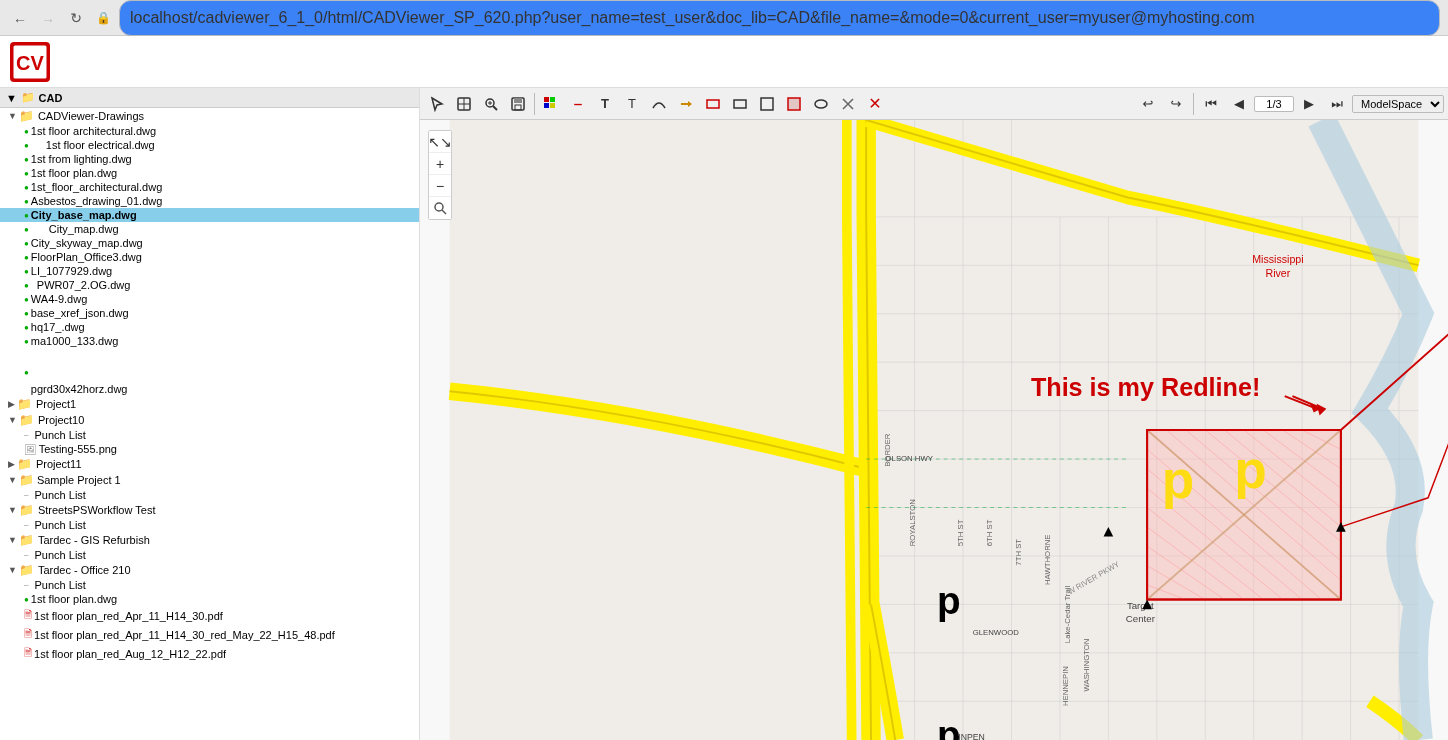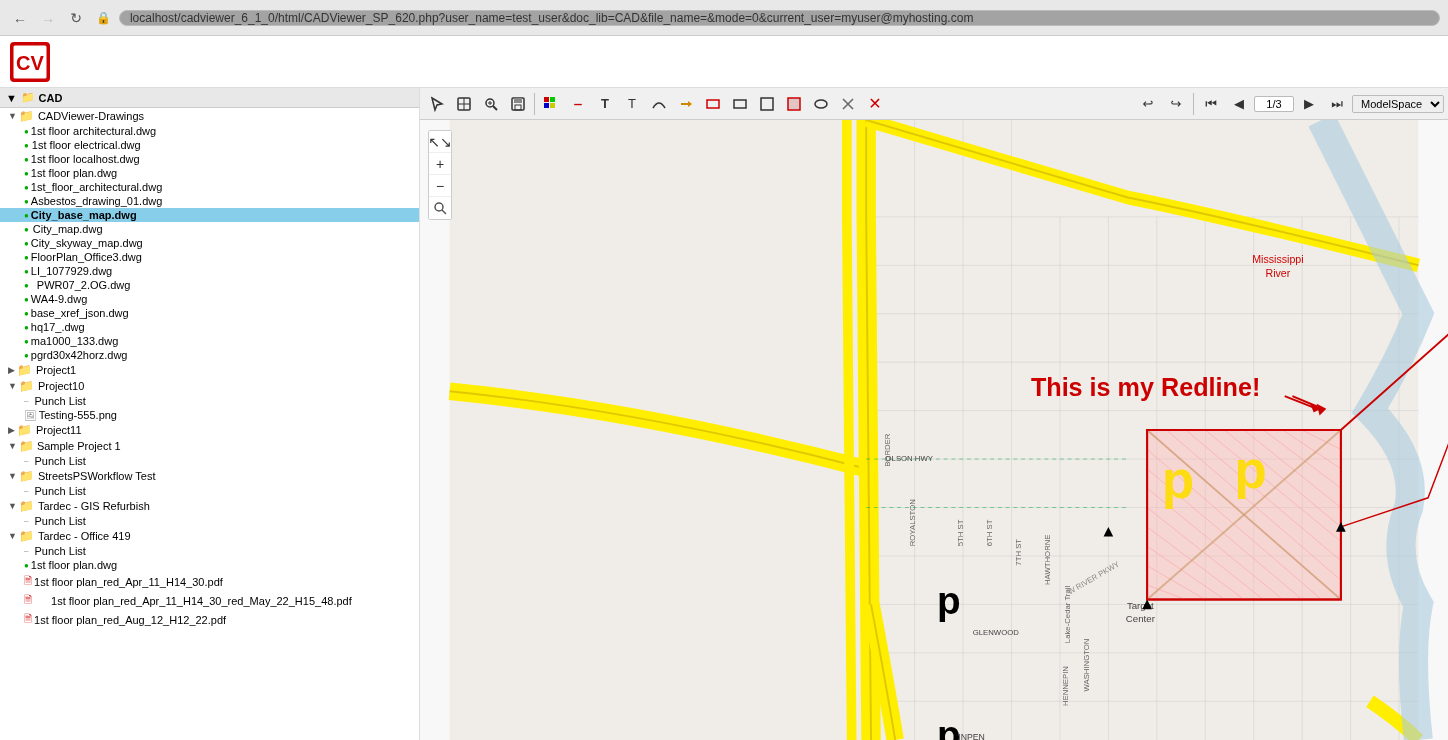--- a/index.html
+++ b/index.html
@@ -15,22 +15,22 @@
       gap: 8px;
       height: 36px;
     }
     .nav-buttons { display: flex; gap: 4px; align-items: center; }
     .nav-btn {
       width: 24px; height: 24px; border: none; background: transparent;
       cursor: pointer; font-size: 14px; color: #555; display: flex; align-items: center; justify-content: center;
     }
     .nav-btn:disabled { color: #bbb; }
     .address-bar {
-      flex: 1; background: #a3a3a3; border: 1px solid #bbb; border-radius: 12px;
-      padding: 2px 10px; font-size: 12px; color: #333; height: 16px;
+      flex: 1; background: #3b82f6; border: 1px solid #bbb; border-radius: 12px;
+      padding: 2px 10px; font-size: 16px; color: #333; height: 36px;
     }
 
     
     .app-container { display: flex; flex-direction: column; height: calc(740px - 36px); }
 
     
     .header {
       background: white;
       border-bottom: 1px solid #ddd;
       display: flex;
@@ -165,26 +165,26 @@
             <span style="margin-left:2px;">CADViewer-Drawings</span>
           </div>
           <div class="tree-item">
             <span style="display:inline-block;width:24px"></span>
             <span style="font-size:8px;color:#00aa00;">●</span>
             <span style="margin-left:2px;">1st floor architectural.dwg</span>
           </div>
           <div class="tree-item">
             <span style="display:inline-block;width:24px"></span>
             <span style="font-size:8px;color:#00aa00;">●</span>
-            <span style="margin-left:3px;">1st floor electrical.dwg</span>
-          </div>
-          <div class="tree-item">
-            <span style="display:inline-block;width:24px"></span>
-            <span style="font-size:8px;color:#00aa00;">●</span>
-            <span style="margin-left:2px;">1st floor localhost.dwg</span>
+            <span style="margin-left:17px;">1st floor electrical.dwg</span>
+          </div>
+          <div class="tree-item">
+            <span style="display:inline-block;width:24px"></span>
+            <span style="font-size:8px;color:#00aa00;">●</span>
+            <span style="margin-left:2px;">1st from lighting.dwg</span>
           </div>
           <div class="tree-item">
             <span style="display:inline-block;width:24px"></span>
             <span style="font-size:8px;color:#00aa00;">●</span>
             <span style="margin-left:2px;">1st floor plan.dwg</span>
           </div>
           <div class="tree-item">
             <span style="display:inline-block;width:24px"></span>
             <span style="font-size:8px;color:#00aa00;">●</span>
             <span style="margin-left:2px;">1st_floor_architectural.dwg</span>
@@ -195,21 +195,21 @@
             <span style="margin-left:2px;">Asbestos_drawing_01.dwg</span>
           </div>
           <div class="tree-item highlighted">
             <span style="display:inline-block;width:24px"></span>
             <span style="font-size:8px;color:#00aa00;">●</span>
             <span style="margin-left:2px;font-weight:bold;">City_base_map.dwg</span>
           </div>
           <div class="tree-item">
             <span style="display:inline-block;width:24px"></span>
             <span style="font-size:8px;color:#00aa00;">●</span>
-            <span style="margin-left:4px;">City_map.dwg</span>
+            <span style="margin-left:20px;">City_map.dwg</span>
           </div>
           <div class="tree-item">
             <span style="display:inline-block;width:24px"></span>
             <span style="font-size:8px;color:#00aa00;">●</span>
             <span style="margin-left:2px;">City_skyway_map.dwg</span>
           </div>
           <div class="tree-item">
             <span style="display:inline-block;width:24px"></span>
             <span style="font-size:8px;color:#00aa00;">●</span>
             <span style="margin-left:2px;">FloorPlan_Office3.dwg</span>
@@ -240,21 +240,21 @@
             <span style="margin-left:2px;">hq17_.dwg</span>
           </div>
           <div class="tree-item">
             <span style="display:inline-block;width:24px"></span>
             <span style="font-size:8px;color:#00aa00;">●</span>
             <span style="margin-left:2px;">ma1000_133.dwg</span>
           </div>
           <div class="tree-item">
             <span style="display:inline-block;width:24px"></span>
             <span style="font-size:8px;color:#00aa00;">●</span>
-            <span style="margin-left:2px;">pgrd30x42horz.dwg</span>
+            <span style="margin-left:2px;margin-top:34px;">pgrd30x42horz.dwg</span>
           </div>
           <div class="tree-item">
             <span style="display:inline-block;width:8px"></span>
             <span style="font-size:9px;color:#555;">▶</span>
             <span style="margin:0 2px;color:#e8a020;font-size:12px;">📁</span>
             <span style="margin-left:2px;">Project1</span>
           </div>
           <div class="tree-item">
             <span style="display:inline-block;width:8px"></span>
             <span style="font-size:9px;color:#555;">▼</span>
@@ -311,42 +311,42 @@
           <div class="tree-item">
             <span style="display:inline-block;width:24px"></span>
             <span style="font-size:9px;color:#888;">⎯</span>
             <span style="display:inline-block;width:4px"></span>
             <span style="margin-left:2px;">Punch List</span>
           </div>
           <div class="tree-item">
             <span style="display:inline-block;width:8px"></span>
             <span style="font-size:9px;color:#555;">▼</span>
             <span style="margin:0 2px;color:#e8a020;font-size:12px;">📁</span>
-            <span style="margin-left:2px;">Tardec - Office 419</span>
+            <span style="margin-left:2px;">Tardec - Office 210</span>
           </div>
           <div class="tree-item">
             <span style="display:inline-block;width:24px"></span>
             <span style="font-size:9px;color:#888;">⎯</span>
             <span style="display:inline-block;width:4px"></span>
             <span style="margin-left:2px;">Punch List</span>
           </div>
           <div class="tree-item">
             <span style="display:inline-block;width:24px"></span>
             <span style="font-size:8px;color:#00aa00;">●</span>
             <span style="margin-left:2px;">1st floor plan.dwg</span>
           </div>
           <div class="tree-item">
             <span style="display:inline-block;width:24px"></span>
             <span style="font-size:10px;color:#cc0000;">🗎</span>
             <span style="margin-left:2px;">1st floor plan_red_Apr_11_H14_30.pdf</span>
           </div>
           <div class="tree-item">
             <span style="display:inline-block;width:24px"></span>
             <span style="font-size:10px;color:#cc0000;">🗎</span>
-            <span style="margin-left:19px;">1st floor plan_red_Apr_11_H14_30_red_May_22_H15_48.pdf</span>
+            <span style="margin-left:2px;">1st floor plan_red_Apr_11_H14_30_red_May_22_H15_48.pdf</span>
           </div>
           <div class="tree-item">
             <span style="display:inline-block;width:24px"></span>
             <span style="font-size:10px;color:#cc0000;">🗎</span>
             <span style="margin-left:2px;">1st floor plan_red_Aug_12_H12_22.pdf</span>
           </div>
         </div>
     </div>
 
     <div class="cad-area">

